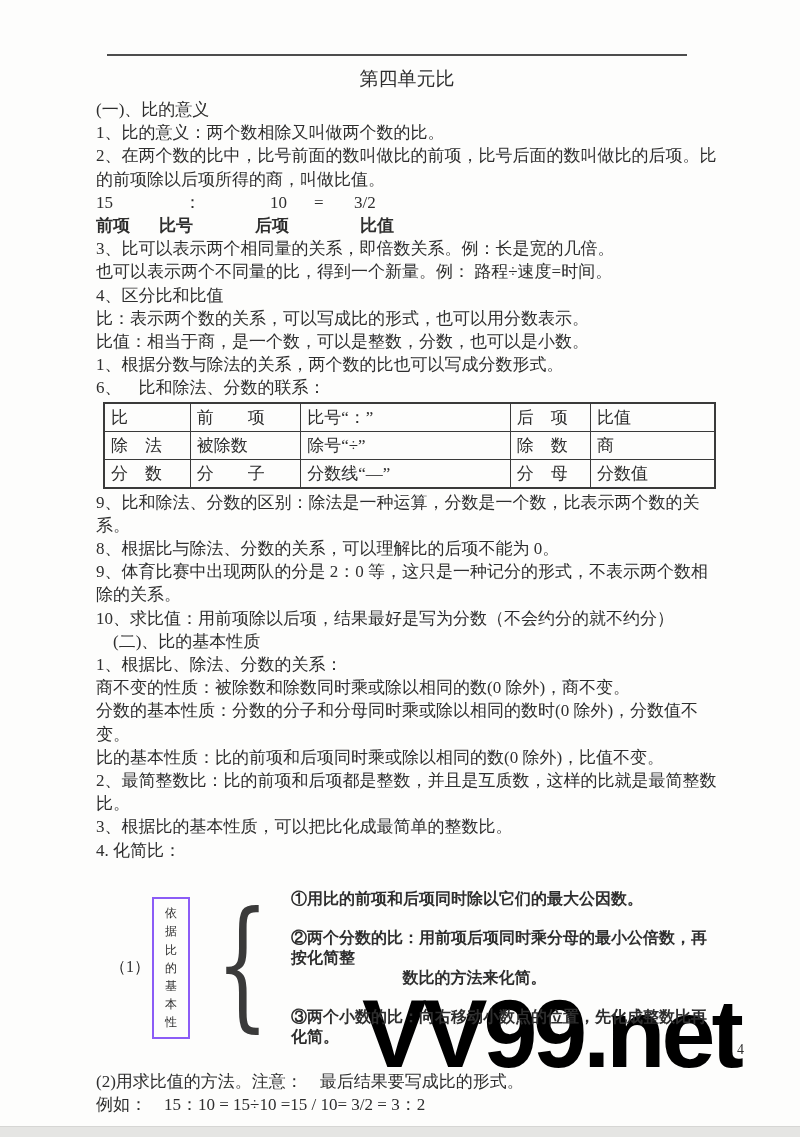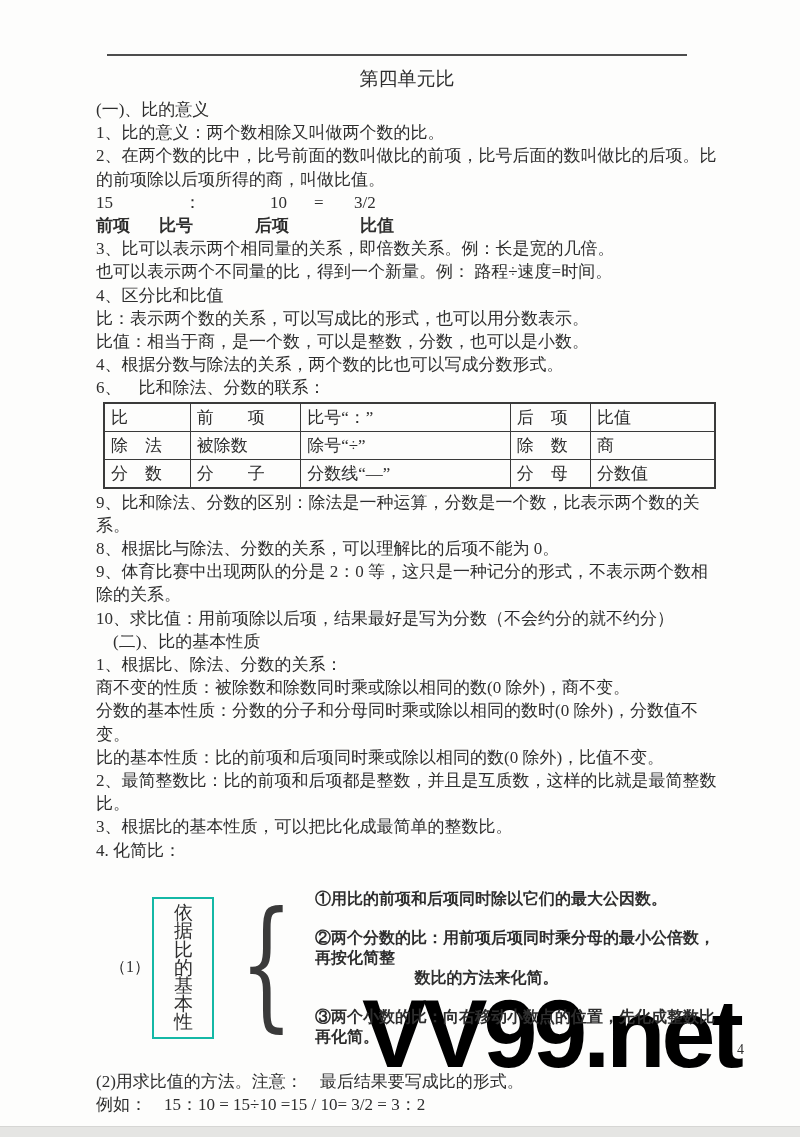--- a/index.html
+++ b/index.html
@@ -52,23 +52,23 @@
   }
   table.rel{border:2px solid #3a3a3a;}
   
   .diagram{
     display:flex;align-items:center;
     margin:8px 0 4px 14px;
   }
   .d-label{width:42px;font-size:16px;flex:none;}
   .d-box{
     flex:none;width:18px;
-    border:2px solid #14b8a6;
-    padding:5px 20px;
-    font-size:19px;line-height:18.2px;
+    border:2px solid #8b5cf6;
+    padding:5px 8px;
+    font-size:12px;line-height:18.2px;
     word-break:break-all;text-align:center;
   }
   .d-brace{
     flex:none;
     font-family:"DejaVu Serif",serif;
     font-size:140px;font-weight:200;color:#3a3a3a;
     height:140px;line-height:132px;
     transform:scaleX(0.6);
     margin:0 4px 0 8px;
   }
@@ -121,21 +121,21 @@
       <span class="lc1">比号</span>
       <span class="lc2">后项</span>
       <span>比值</span>
     </div>
 
     <p class="p">3、比可以表示两个相同量的关系，即倍数关系。例：长是宽的几倍。</p>
     <p class="p">也可以表示两个不同量的比，得到一个新量。例： 路程÷速度=时间。</p>
     <p class="p">4、区分比和比值</p>
     <p class="p">比：表示两个数的关系，可以写成比的形式，也可以用分数表示。</p>
     <p class="p">比值：相当于商，是一个数，可以是整数，分数，也可以是小数。</p>
-    <p class="p">4、根据分数与除法的关系，两个数的比也可以写成分数形式。</p>
+    <p class="p">1、根据分数与除法的关系，两个数的比也可以写成分数形式。</p>
     <p class="p">6、　比和除法、分数的联系：</p>
 
     <table class="rel">
       <colgroup>
         <col style="width:86px">
           <col style="width:110px">
           <col style="width:209px">
           <col style="width:80px">
           <col style="width:124px">
       </colgroup>

